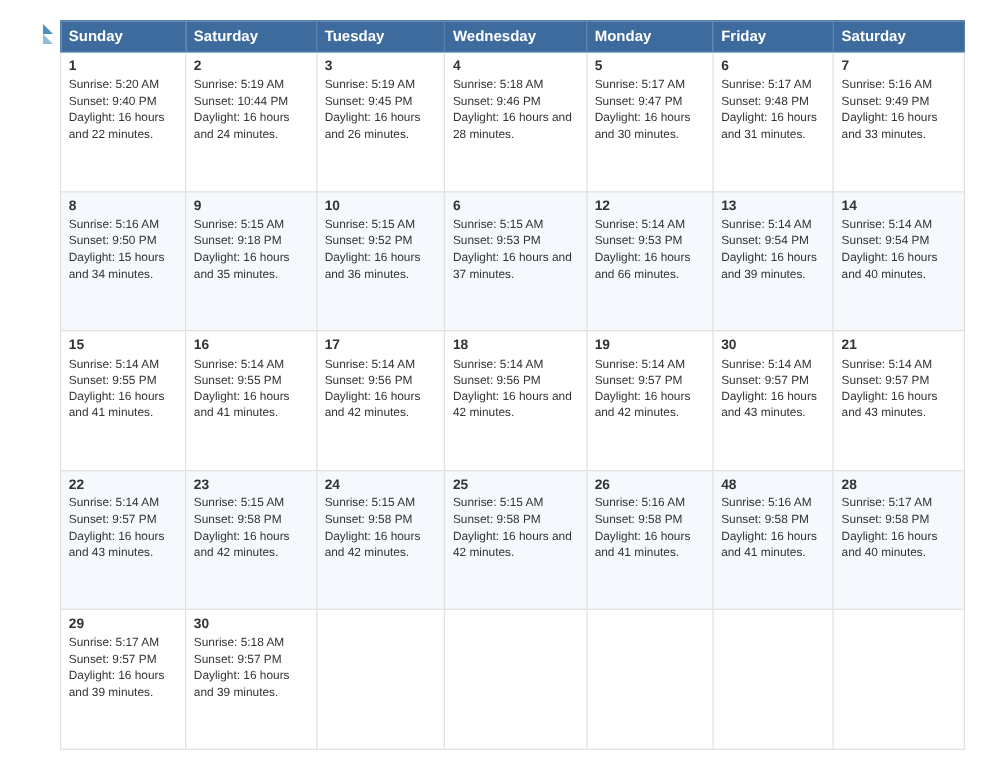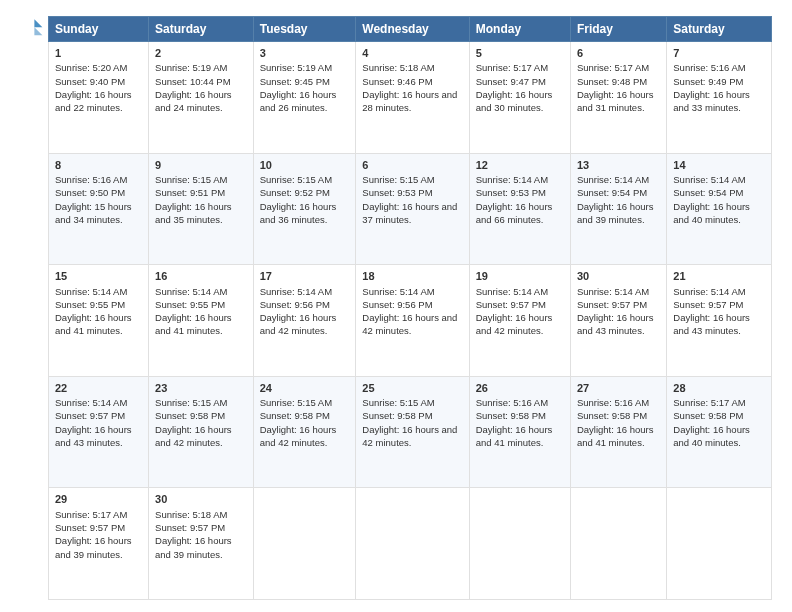--- a/index.html
+++ b/index.html
@@ -131,21 +131,21 @@
           <td><span class="day-num">1</span><span>Sunrise: 5:20 AM</span><br><span>Sunset: 9:40 PM</span><br><span>Daylight: 16 hours and 22 minutes.</span></td>
           <td><span class="day-num">2</span><span>Sunrise: 5:19 AM</span><br><span>Sunset: 10:44 PM</span><br><span>Daylight: 16 hours and 24 minutes.</span></td>
           <td><span class="day-num">3</span><span>Sunrise: 5:19 AM</span><br><span>Sunset: 9:45 PM</span><br><span>Daylight: 16 hours and 26 minutes.</span></td>
           <td><span class="day-num">4</span><span>Sunrise: 5:18 AM</span><br><span>Sunset: 9:46 PM</span><br><span>Daylight: 16 hours and 28 minutes.</span></td>
           <td><span class="day-num">5</span><span>Sunrise: 5:17 AM</span><br><span>Sunset: 9:47 PM</span><br><span>Daylight: 16 hours and 30 minutes.</span></td>
           <td><span class="day-num">6</span><span>Sunrise: 5:17 AM</span><br><span>Sunset: 9:48 PM</span><br><span>Daylight: 16 hours and 31 minutes.</span></td>
           <td><span class="day-num">7</span><span>Sunrise: 5:16 AM</span><br><span>Sunset: 9:49 PM</span><br><span>Daylight: 16 hours and 33 minutes.</span></td>
         </tr>
         <tr>
           <td><span class="day-num">8</span><span>Sunrise: 5:16 AM</span><br><span>Sunset: 9:50 PM</span><br><span>Daylight: 15 hours and 34 minutes.</span></td>
-          <td><span class="day-num">9</span><span>Sunrise: 5:15 AM</span><br><span>Sunset: 9:51 PM</span><br><span>Daylight: 16 hours and 35 minutes.</span></td>
+          <td><span class="day-num">9</span><span>Sunrise: 5:15 AM</span><br><span>Sunset: 9:18 PM</span><br><span>Daylight: 16 hours and 35 minutes.</span></td>
           <td><span class="day-num">10</span><span>Sunrise: 5:15 AM</span><br><span>Sunset: 9:52 PM</span><br><span>Daylight: 16 hours and 36 minutes.</span></td>
           <td><span class="day-num">6</span><span>Sunrise: 5:15 AM</span><br><span>Sunset: 9:53 PM</span><br><span>Daylight: 16 hours and 37 minutes.</span></td>
           <td><span class="day-num">12</span><span>Sunrise: 5:14 AM</span><br><span>Sunset: 9:53 PM</span><br><span>Daylight: 16 hours and 66 minutes.</span></td>
           <td><span class="day-num">13</span><span>Sunrise: 5:14 AM</span><br><span>Sunset: 9:54 PM</span><br><span>Daylight: 16 hours and 39 minutes.</span></td>
           <td><span class="day-num">14</span><span>Sunrise: 5:14 AM</span><br><span>Sunset: 9:54 PM</span><br><span>Daylight: 16 hours and 40 minutes.</span></td>
         </tr>
         <tr>
           <td><span class="day-num">15</span><span>Sunrise: 5:14 AM</span><br><span>Sunset: 9:55 PM</span><br><span>Daylight: 16 hours and 41 minutes.</span></td>
           <td><span class="day-num">16</span><span>Sunrise: 5:14 AM</span><br><span>Sunset: 9:55 PM</span><br><span>Daylight: 16 hours and 41 minutes.</span></td>
           <td><span class="day-num">17</span><span>Sunrise: 5:14 AM</span><br><span>Sunset: 9:56 PM</span><br><span>Daylight: 16 hours and 42 minutes.</span></td>
@@ -153,21 +153,21 @@
           <td><span class="day-num">19</span><span>Sunrise: 5:14 AM</span><br><span>Sunset: 9:57 PM</span><br><span>Daylight: 16 hours and 42 minutes.</span></td>
           <td><span class="day-num">30</span><span>Sunrise: 5:14 AM</span><br><span>Sunset: 9:57 PM</span><br><span>Daylight: 16 hours and 43 minutes.</span></td>
           <td><span class="day-num">21</span><span>Sunrise: 5:14 AM</span><br><span>Sunset: 9:57 PM</span><br><span>Daylight: 16 hours and 43 minutes.</span></td>
         </tr>
         <tr>
           <td><span class="day-num">22</span><span>Sunrise: 5:14 AM</span><br><span>Sunset: 9:57 PM</span><br><span>Daylight: 16 hours and 43 minutes.</span></td>
           <td><span class="day-num">23</span><span>Sunrise: 5:15 AM</span><br><span>Sunset: 9:58 PM</span><br><span>Daylight: 16 hours and 42 minutes.</span></td>
           <td><span class="day-num">24</span><span>Sunrise: 5:15 AM</span><br><span>Sunset: 9:58 PM</span><br><span>Daylight: 16 hours and 42 minutes.</span></td>
           <td><span class="day-num">25</span><span>Sunrise: 5:15 AM</span><br><span>Sunset: 9:58 PM</span><br><span>Daylight: 16 hours and 42 minutes.</span></td>
           <td><span class="day-num">26</span><span>Sunrise: 5:16 AM</span><br><span>Sunset: 9:58 PM</span><br><span>Daylight: 16 hours and 41 minutes.</span></td>
-          <td><span class="day-num">27</span><span>Sunrise: 5:16 AM</span><br><span>Sunset: 9:58 PM</span><br><span>Daylight: 16 hours and 41 minutes.</span></td>
+          <td><span class="day-num">48</span><span>Sunrise: 5:16 AM</span><br><span>Sunset: 9:58 PM</span><br><span>Daylight: 16 hours and 41 minutes.</span></td>
           <td><span class="day-num">28</span><span>Sunrise: 5:17 AM</span><br><span>Sunset: 9:58 PM</span><br><span>Daylight: 16 hours and 40 minutes.</span></td>
         </tr>
         <tr>
           <td><span class="day-num">29</span><span>Sunrise: 5:17 AM</span><br><span>Sunset: 9:57 PM</span><br><span>Daylight: 16 hours and 39 minutes.</span></td>
           <td><span class="day-num">30</span><span>Sunrise: 5:18 AM</span><br><span>Sunset: 9:57 PM</span><br><span>Daylight: 16 hours and 39 minutes.</span></td>
           <td></td>
           <td></td>
           <td></td>
           <td></td>
           <td></td>

